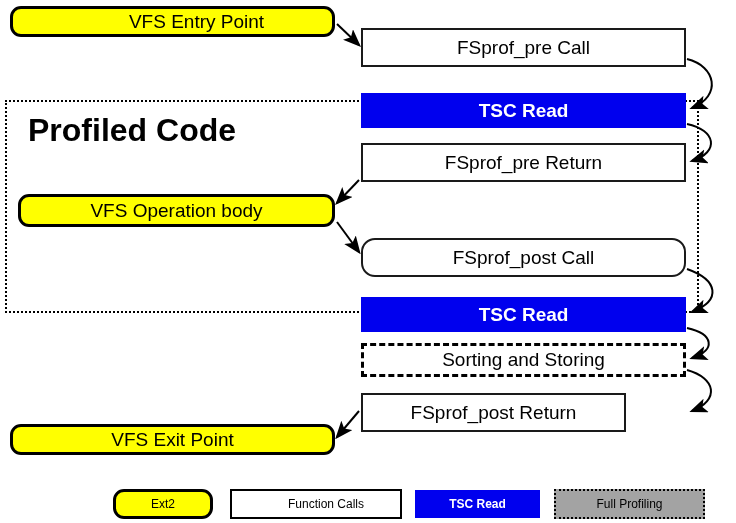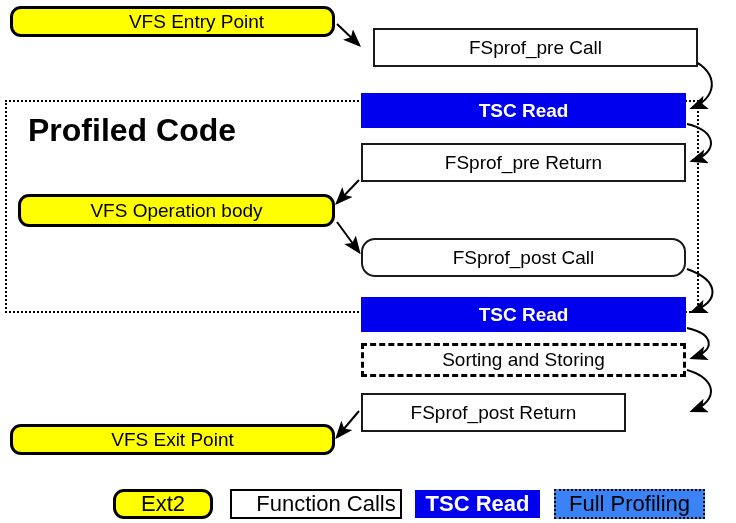--- a/index.html
+++ b/index.html
@@ -83,39 +83,39 @@
     color: #000000;
     z-index: 3;
   }
   .lg {
     position: absolute;
     box-sizing: border-box;
     display: flex;
     align-items: center;
     justify-content: center;
     z-index: 3;
-    font-size: 22px;
+    font-size: 12px;
   }
   .lg-yellow {
     background: #ffff00;
     border: 3px solid #000000;
     border-radius: 11px;
   }
   .lg-white {
     background: #ffffff;
     border: 2px solid #000000;
     padding-left: 20px;
   }
   .lg-blue {
     background: #0000ee;
     color: #ffffff;
     font-weight: bold;
   }
   .lg-dotted {
-    background: #3b82f6;
+    background: #a3a3a3;
     border: 2px dotted #000000;
   }
 </style>
 </head>
 <body>
 
 <svg id="canvas" viewBox="0 0 736 523" aria-hidden="true">
   <defs>
     <marker id="ah" markerWidth="9" markerHeight="9" refX="7.6" refY="3.6" orient="auto" markerUnits="strokeWidth">
       <path d="M0,0 L9,3.6 L0,7.2 L2,3.6 z" fill="#000000"></path>
@@ -140,21 +140,21 @@
 
   <path d="M359,411 L337,437" stroke="#000" stroke-width="2" fill="none" marker-end="url(#ah)"></path>
 </svg>
 
 <div class="region" id="profiled-region" style="left: 5px; top: 100px; width: 694px; height: 213px;"></div>
 <div class="region-label" id="profiled-region-label" style="left: 28px; top: 112px;">Profiled Code</div>
 
 <div class="node n-yellow" id="node-0" style="left: 10px; top: 6px; width: 325px; height: 31px; padding-left: 48px;">
   <span>VFS Entry Point</span>
 </div>
-<div class="node n-white" id="node-1" style="left: 361px; top: 28px; width: 325px; height: 39px; margin-left: 12px;">
+<div class="node n-white" id="node-1" style="left: 361px; top: 28px; width: 325px; height: 39px;">
   <span>FSprof_pre Call</span>
 </div>
 <div class="node n-blue" id="node-2" style="left: 361px; top: 93px; width: 325px; height: 35px;">
   <span>TSC Read</span>
 </div>
 <div class="node n-white" id="node-3" style="left: 361px; top: 143px; width: 325px; height: 39px;">
   <span>FSprof_pre Return</span>
 </div>
 <div class="node n-yellow" id="node-4" style="left: 18px; top: 194px; width: 317px; height: 33px;">
   <span>VFS Operation body</span>

